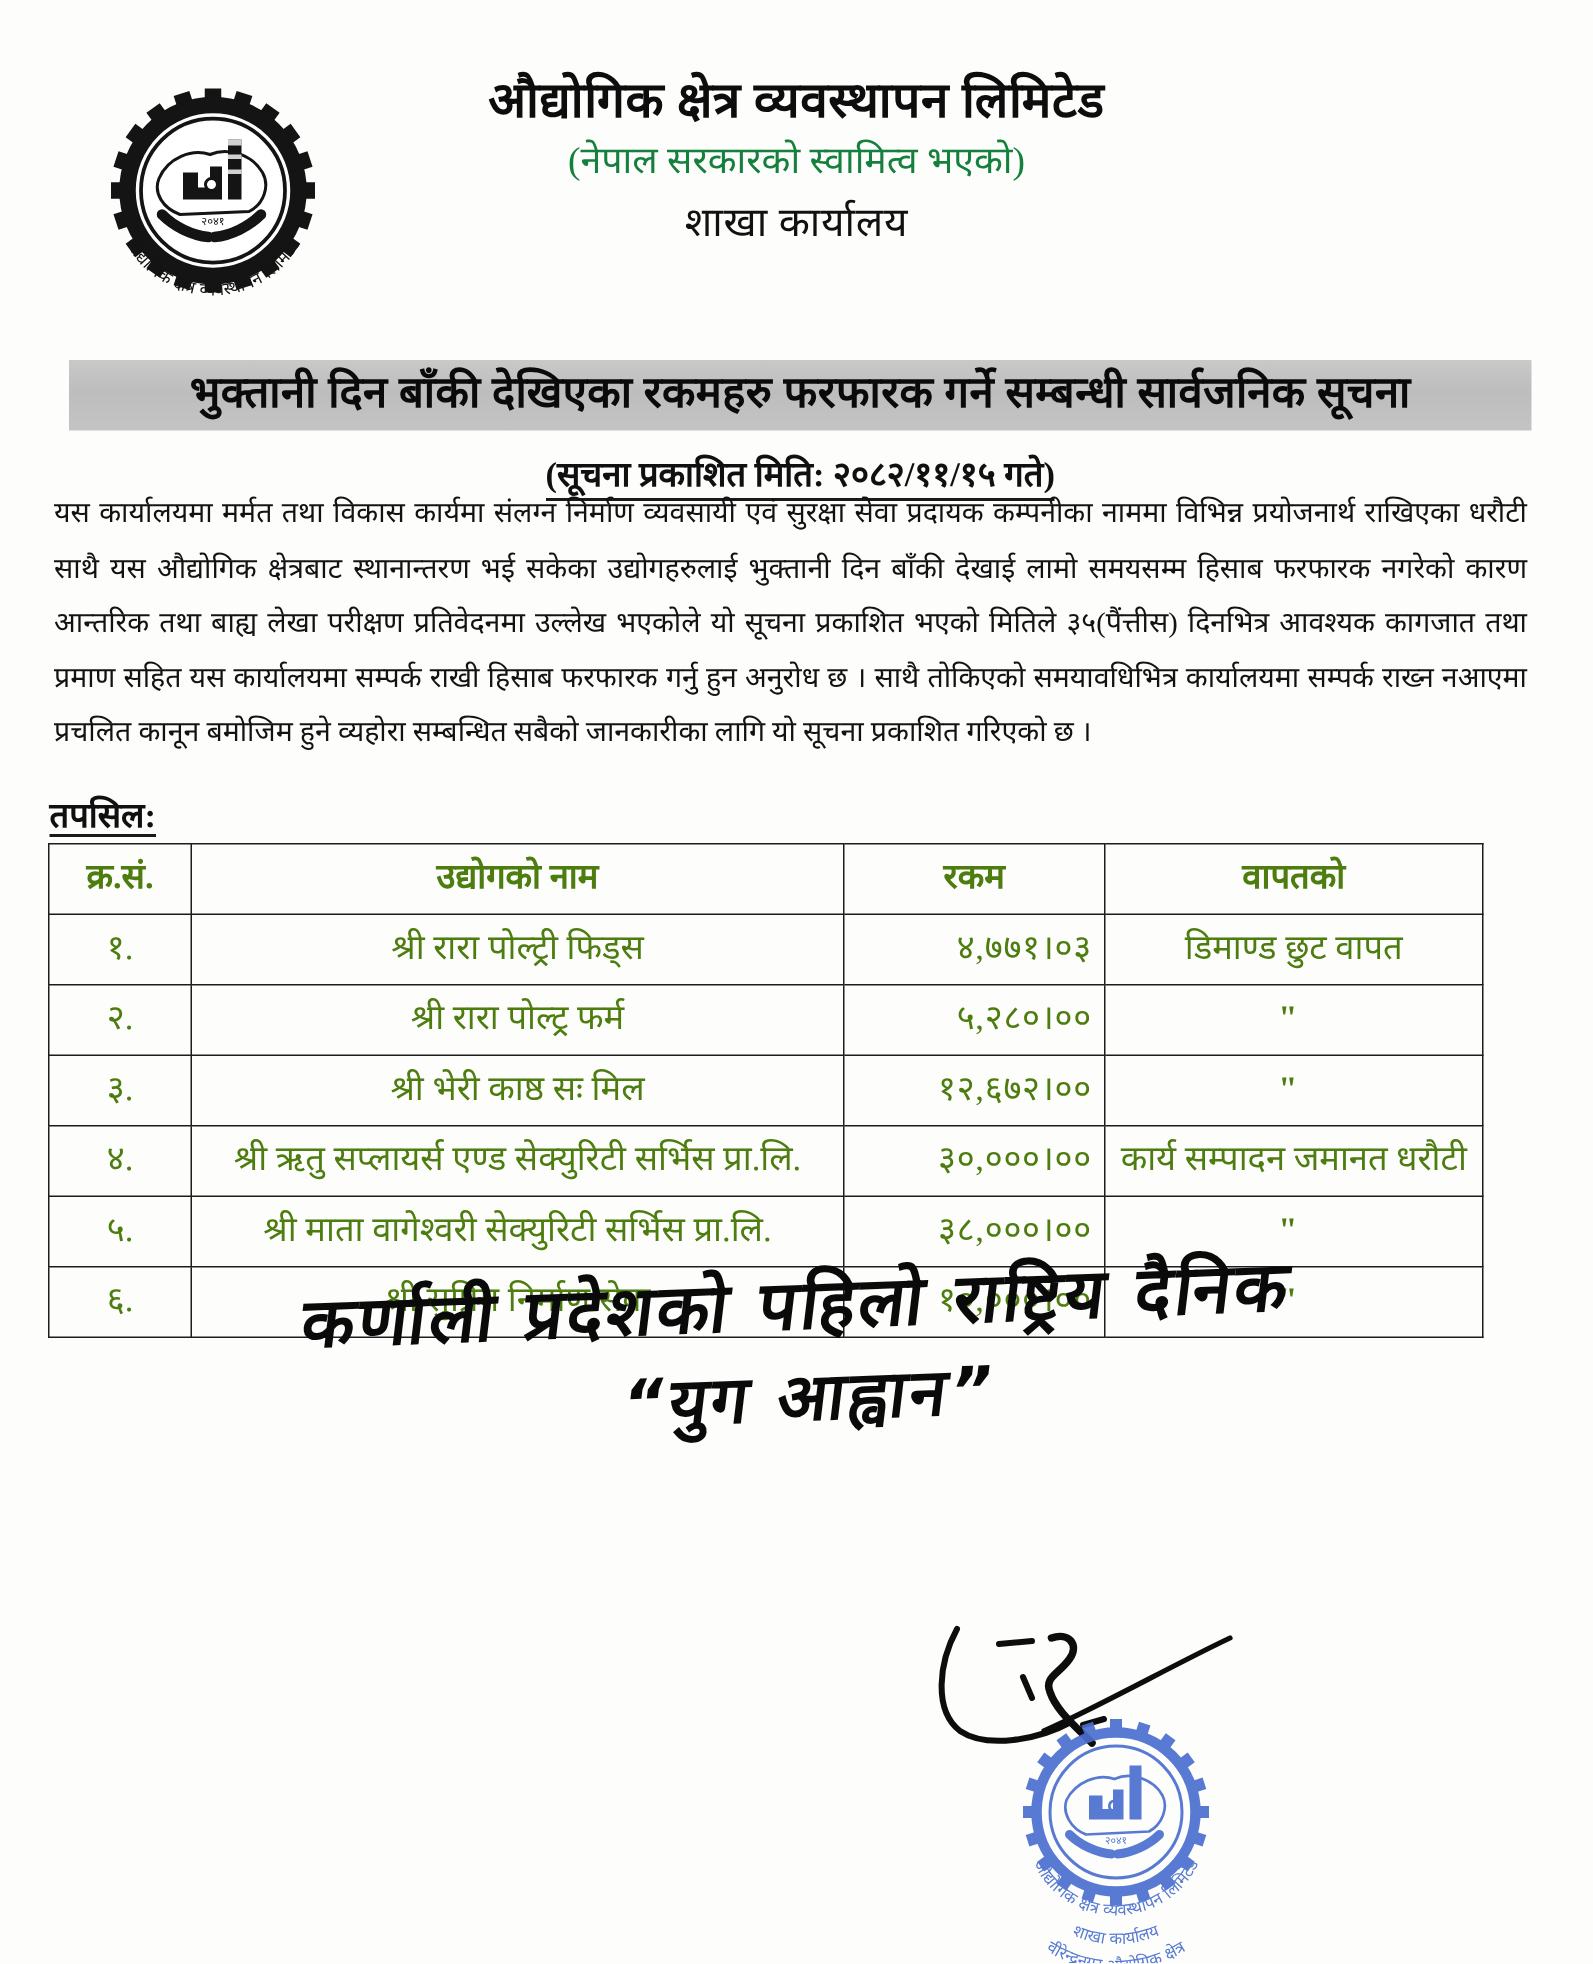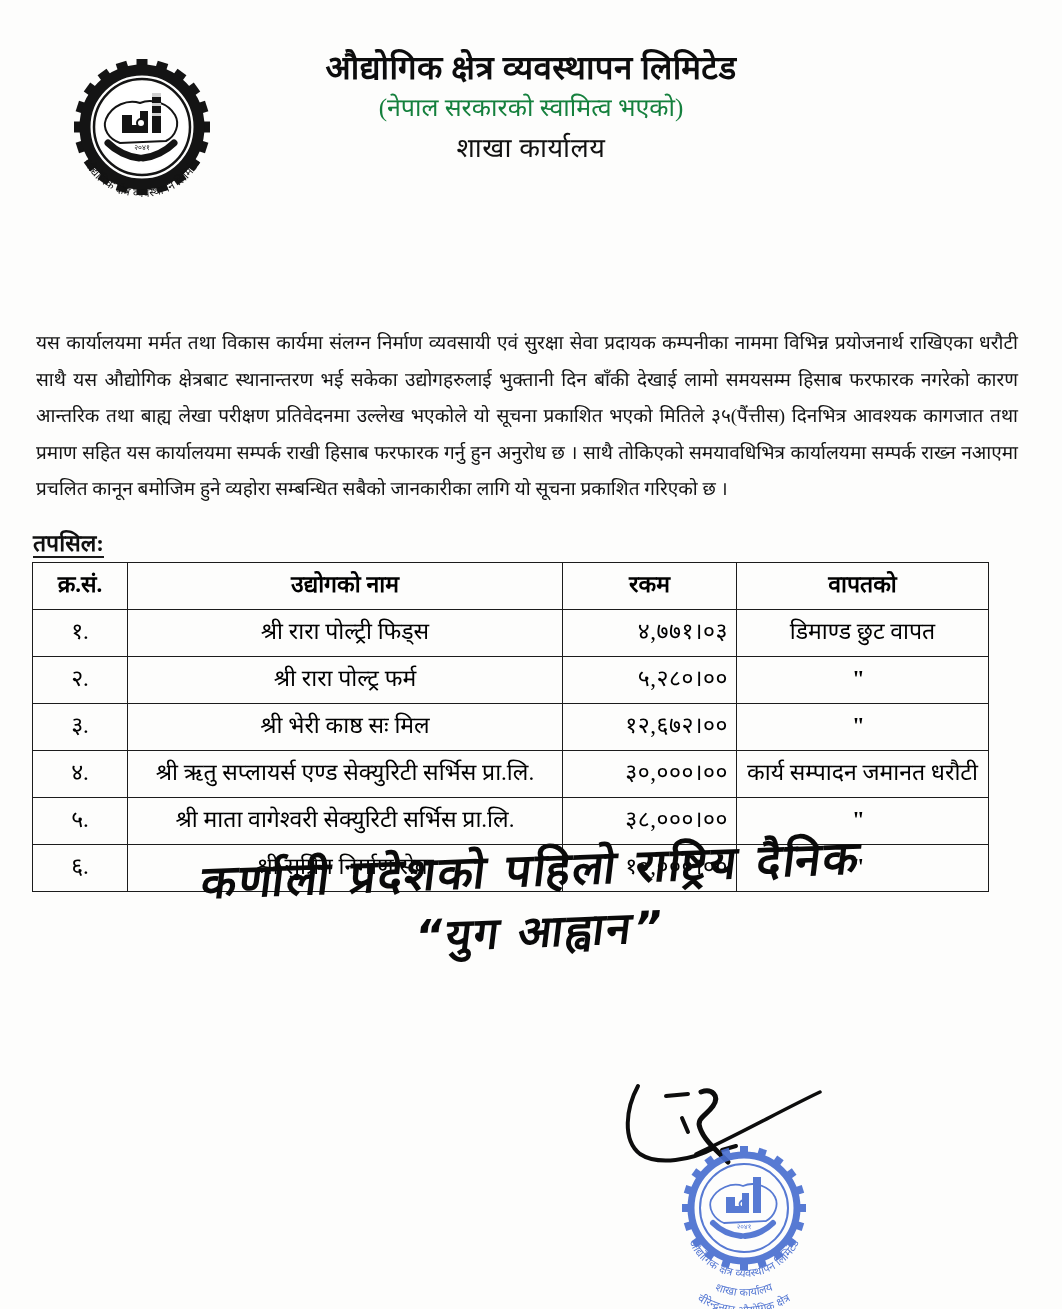--- a/index.html
+++ b/index.html
@@ -132,21 +132,21 @@
     border-collapse: collapse;
     width: 100%;
     table-layout: fixed;
   }
   table.notice-table th,
   table.notice-table td {
     border: 1.6px solid #1c1c1c;
     font-size: 23px;
     line-height: 1.2;
     padding: 6px 8px 8px 8px;
-    color: #000000;
+    color: #4d7c0f;
     height: 32px;
     vertical-align: middle;
   }
   table.notice-table th {
     text-align: center;
     font-weight: 600;
   }
   .col-sn   { width: 78px;  text-align: center; }
   .col-name { width: 418px; text-align: left; }
   .col-amt  { width: 157px; text-align: center; }
@@ -265,20 +265,26 @@
       </g>
     </svg>
   </div>
 
   <div class="header-block">
     <div class="org-name">औद्योगिक क्षेत्र व्यवस्थापन लिमिटेड</div>
     <div class="org-sub">(नेपाल सरकारको स्वामित्व भएको)</div>
     <div class="org-branch">शाखा कार्यालय</div>
   </div>
 
+  <div class="notice-title-wrap">
+    <span class="notice-title">भुक्तानी दिन बाँकी देखिएका रकमहरु फरफारक गर्ने सम्बन्धी सार्वजनिक सूचना</span>
+    <div>
+      <span class="notice-date">(सूचना प्रकाशित मिति: २०८२/११/१५ गते)</span>
+    </div>
+  </div>
 
   <div class="body-text">यस कार्यालयमा मर्मत तथा विकास कार्यमा संलग्न निर्माण व्यवसायी एवं सुरक्षा सेवा प्रदायक कम्पनीका नाममा विभिन्न प्रयोजनार्थ राखिएका धरौटी साथै यस औद्योगिक क्षेत्रबाट स्थानान्तरण भई सकेका उद्योगहरुलाई भुक्तानी दिन बाँकी देखाई लामो समयसम्म हिसाब फरफारक नगरेको कारण आन्तरिक तथा बाह्य लेखा परीक्षण प्रतिवेदनमा उल्लेख भएकोले यो सूचना प्रकाशित भएको मितिले ३५(पैंत्तीस) दिनभित्र आवश्यक कागजात तथा प्रमाण सहित यस कार्यालयमा सम्पर्क राखी हिसाब फरफारक गर्नु हुन अनुरोध छ ।  साथै तोकिएको समयावधिभित्र कार्यालयमा सम्पर्क राख्न नआएमा प्रचलित कानून बमोजिम हुने व्यहोरा सम्बन्धित सबैको जानकारीका लागि यो सूचना प्रकाशित गरिएको छ ।</div>
 
   <div class="tapasil">तपसिल:</div>
 
   <div class="table-wrap">
     <table class="notice-table">
       <thead>
         <tr>
           <th class="col-sn">क्र.सं.</th>

